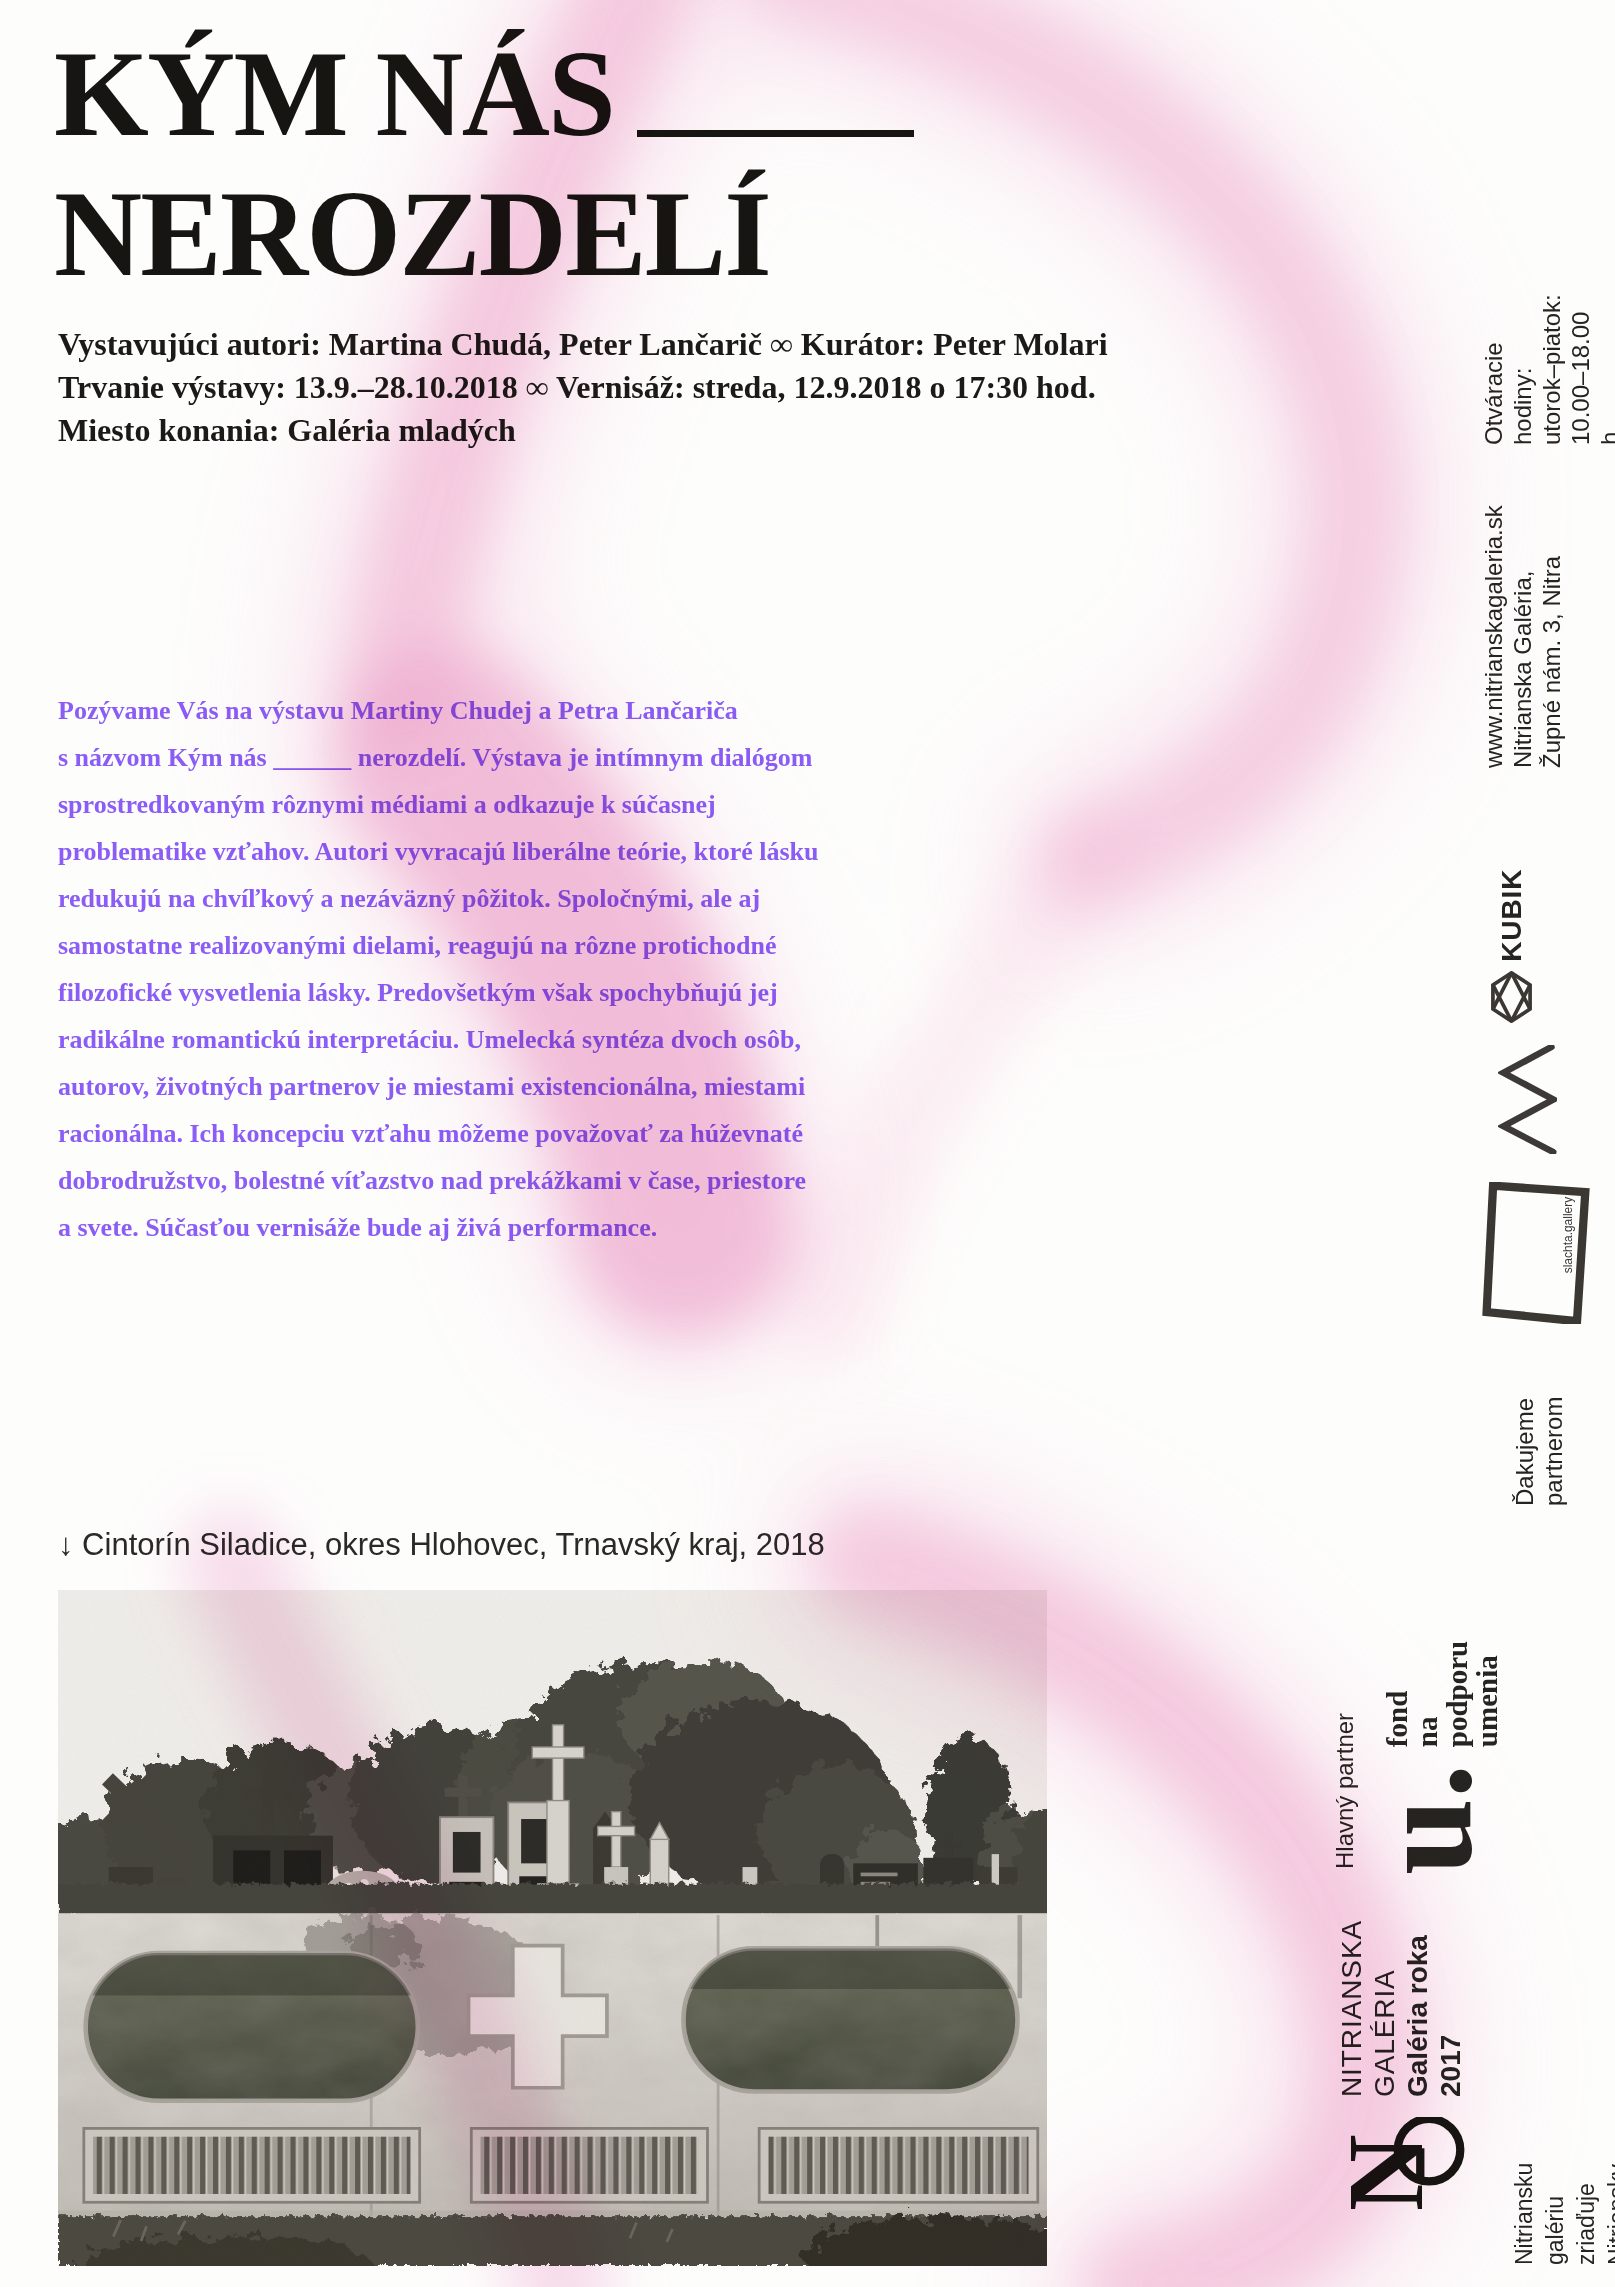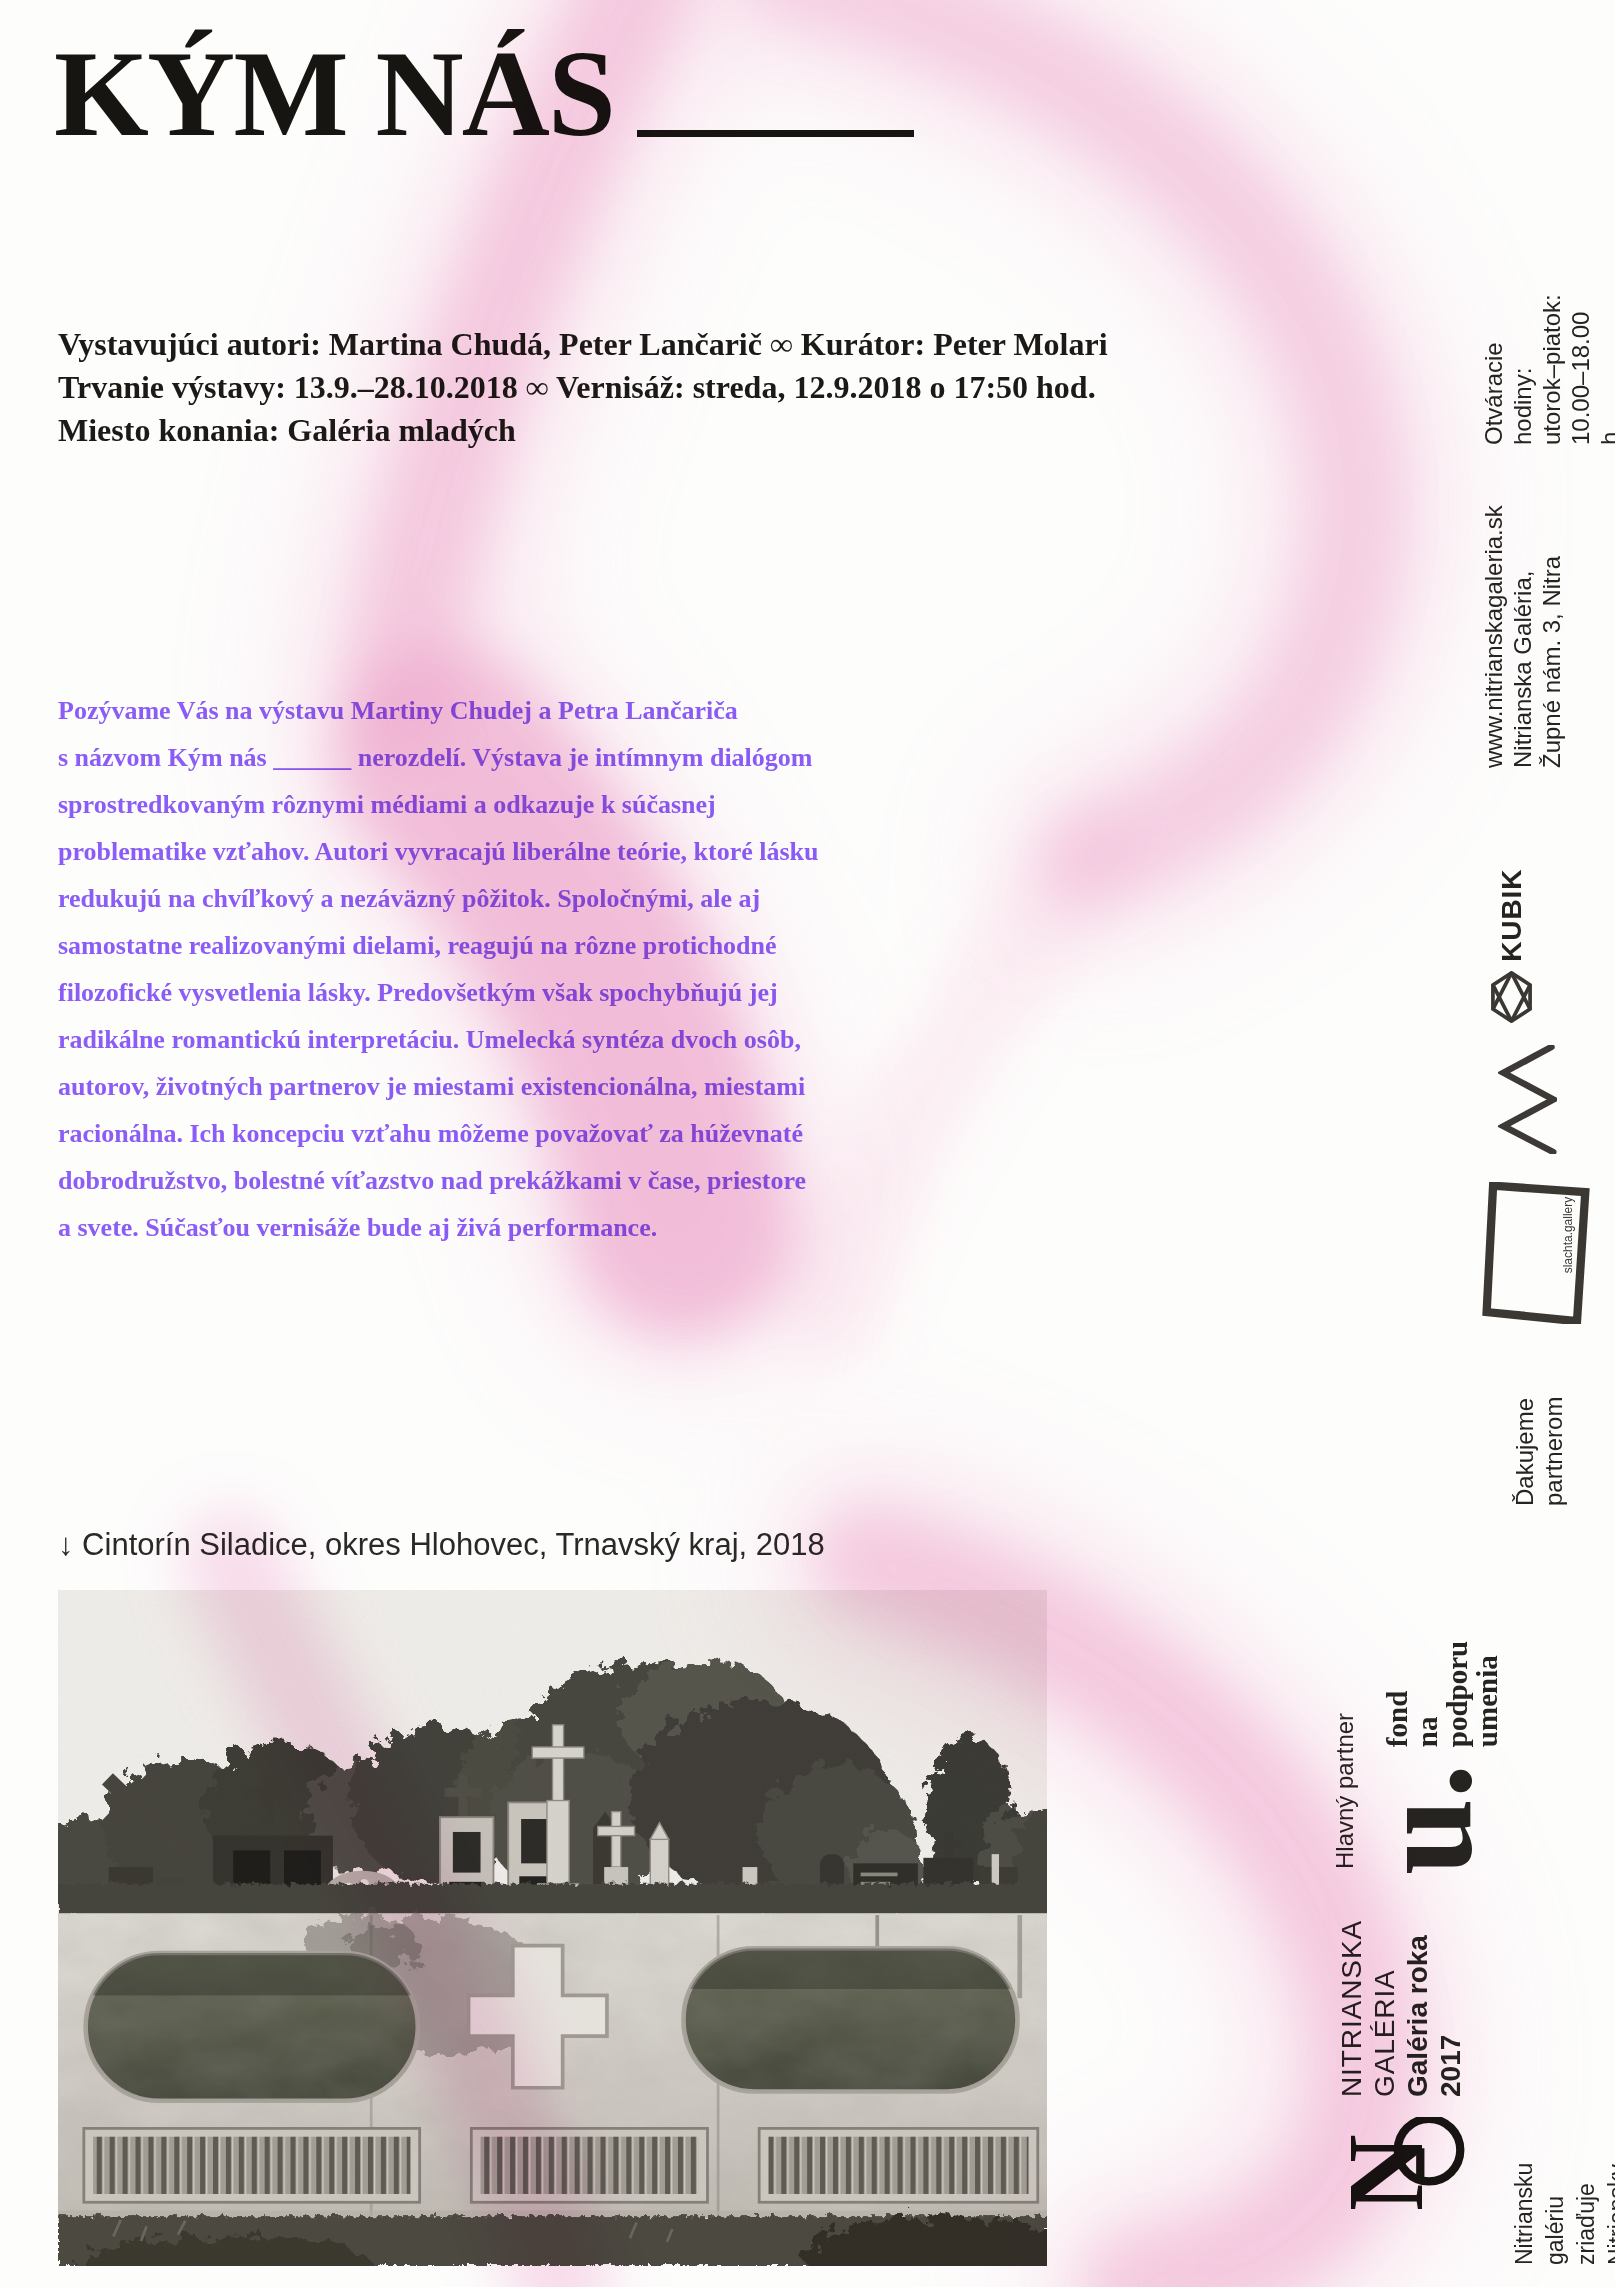--- a/index.html
+++ b/index.html
@@ -39,24 +39,25 @@
 </head>
 <body>
 
 <div class="page">
 
   <div class="title-block">
     <div style="position:relative">
       <div class="title-line">KÝM NÁS</div>
       <div class="title-rule"></div>
     </div>
+    <div class="title-line">NEROZDELÍ</div>
   </div>
 
   <div class="subtitle">Vystavujúci autori: Martina Chudá, Peter Lančarič ∞ Kurátor: Peter Molari
-Trvanie výstavy: 13.9.–28.10.2018 ∞ Vernisáž: streda, 12.9.2018 o 17:50 hod.
+Trvanie výstavy: 13.9.–28.10.2018 ∞ Vernisáž: streda, 12.9.2018 o 17:30 hod.
 Miesto konania: Galéria mladých</div>
 
   <div class="bodytext">Pozývame Vás na výstavu Martiny Chudej a Petra Lančariča
 s názvom Kým nás ______ nerozdelí. Výstava je intímnym dialógom
 sprostredkovaným rôznymi médiami a odkazuje k súčasnej
 problematike vzťahov. Autori vyvracajú liberálne teórie, ktoré lásku
 redukujú na chvíľkový a nezáväzný pôžitok. Spoločnými, ale aj
 samostatne realizovanými dielami, reagujú na rôzne protichodné
 filozofické vysvetlenia lásky. Predovšetkým však spochybňujú jej
 radikálne romantickú interpretáciu. Umelecká syntéza dvoch osôb,

